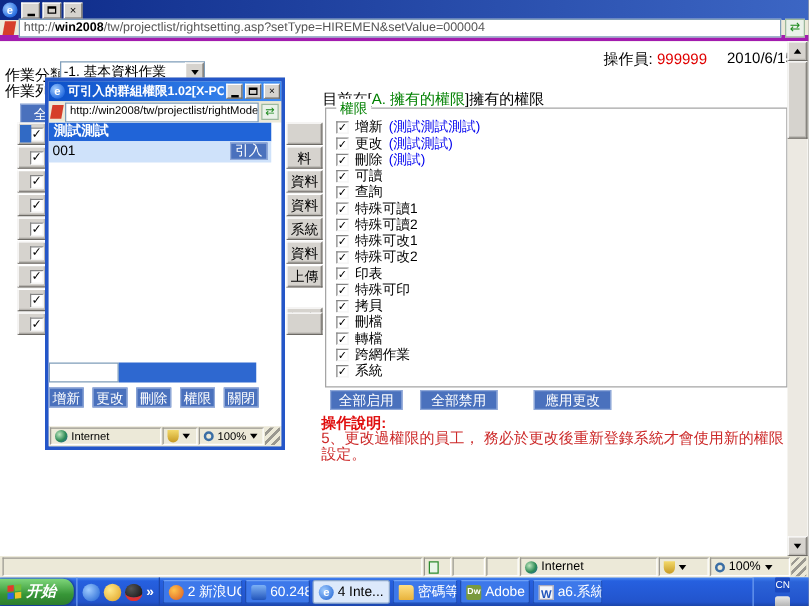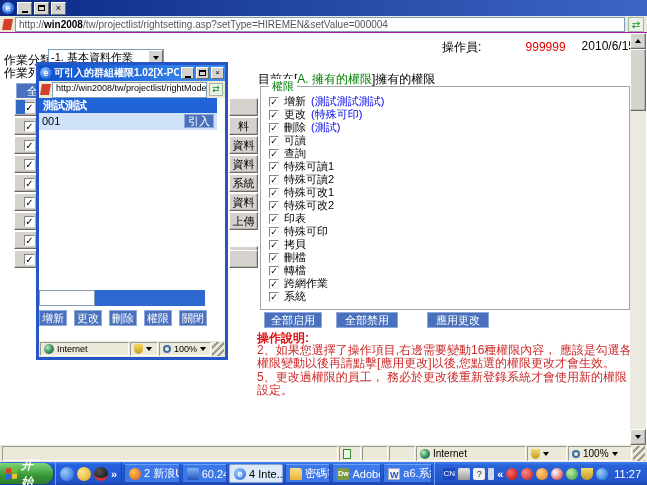--- a/index.html
+++ b/index.html
@@ -13,35 +13,35 @@
   .title-text{color:#fff;font-size:11px;font-weight:bold;white-space:nowrap;overflow:hidden;flex:1;}
   .ie-icon{width:12px;height:12px;border-radius:50%;background:radial-gradient(circle at 35% 35%,#9ecbff,#2a6fe0 70%);
     color:#fff;font-size:9px;font-weight:bold;text-align:center;line-height:12px;flex:0 0 auto;}
   .winbtns{display:flex;gap:2px;}
   .wbtn{width:15px;height:13px;background:#d6d3ce;border:1px solid;border-color:#fff #6d6a65 #6d6a65 #fff;
     font-size:9px;line-height:11px;text-align:center;color:#000;}
   .glyph-min{display:inline-block;width:6px;height:2px;background:#000;margin-top:8px;}
   .glyph-max{display:inline-block;width:7px;height:6px;border:1px solid #000;border-top-width:2px;margin-top:2px;}
 
   .addressbar{left:0;top:16px;width:647px;height:17px;background:#ece9d8;display:flex;align-items:center;
-    padding:0 3px;gap:3px;border-bottom:1px solid #a21caf;}
+    padding:0 3px;gap:3px;border-bottom:5px solid #a21caf;}
   .flag-icon{width:9px;height:11px;background:#d63e2a;transform:skewX(-10deg);flex:0 0 auto;}
   .urlbox{flex:1;height:15px;background:#fff;border:1px solid #7f9db9;font-size:10px;line-height:13px;
     padding:0 3px;white-space:nowrap;overflow:hidden;}
   .url-dim{color:#555;}
   .url-domain{color:#000;font-weight:bold;}
   .go-btn{width:16px;height:15px;background:#eaf2ea;border:1px solid #9db99d;color:#1d8a1d;
     font-size:10px;line-height:13px;text-align:center;flex:0 0 auto;}
 
   .bg-content{left:0;top:33px;width:647px;height:412px;background:#fff;}
 
   
   .heading{left:140px;top:36px;width:300px;text-align:center;font-size:15px;font-weight:bold;color:#0000cc;}
   .op-info{right:12px;top:39px;display:flex;gap:16px;font-size:12px;color:#000;white-space:nowrap;}
-  .op-red{color:#e00000;margin-left:41px;}
+  .op-red{color:#e00000;}
   .lbl{font-size:12px;color:#000;white-space:nowrap;}
   .dropdown{left:48px;top:49px;width:116px;height:17px;background:#fff;border:1px solid #7f9db9;
     display:flex;align-items:center;font-size:11px;padding-left:2px;}
   .dd-btn{margin-left:auto;width:15px;height:15px;background:#d6d3ce;border:1px solid;
     border-color:#fff #6d6a65 #6d6a65 #fff;display:flex;align-items:center;justify-content:center;}
   .tri-down{width:0;height:0;border:3px solid transparent;border-top:4px solid #000;margin-top:3px;}
   .tri-up{width:0;height:0;border:3px solid transparent;border-bottom:4px solid #000;margin-bottom:3px;}
 
   .bluebtn{background:#4a71bd;border:1px solid #8fa8d8;color:#fff;font-size:11px;text-align:center;
     display:flex;align-items:center;justify-content:center;white-space:nowrap;}
@@ -119,21 +119,21 @@
   .winflag{display:grid;grid-template-columns:5px 5px;grid-template-rows:5px 5px;gap:1px;transform:skewY(-6deg);}
   .winflag span{display:block;}
   .ql{display:flex;align-items:center;gap:3px;padding:0 4px;border-left:1px solid #6f9df0;border-right:1px solid #1b44a8;height:100%;}
   .qlicon{width:14px;height:14px;border-radius:50%;}
   .chev{color:#fff;font-size:11px;font-weight:bold;}
   .task{height:19px;border-radius:2px;background:#3d78ea;border:1px solid #1f4cb0;border-top-color:#6ea0f5;
     color:#fff;font-size:11px;display:flex;align-items:center;gap:3px;padding:0 4px;white-space:nowrap;overflow:hidden;}
   .task.active{background:#dce9fb;color:#000;border-color:#8aa6cc;}
   .ticon{width:12px;height:12px;flex:0 0 auto;font-size:9px;line-height:12px;text-align:center;font-weight:bold;}
   .tray{margin-left:auto;height:100%;display:flex;align-items:center;gap:3px;padding:0 6px 0 8px;
-    border-left:1px solid #6f9df0;background:linear-gradient(180deg,#3f7ff0 0%,#2b63d8 15%,#2254cc 85%,#1b44a8 100%);}
+    border-left:1px solid #6f9df0;background:linear-gradient(180deg,#3f7ff0 0%,#2b63d8 15%,#2254cc 85%,#1b44a8 100%);flex-direction:column;}
   .tico{width:12px;height:12px;border-radius:2px;flex:0 0 auto;}
   .clock{color:#fff;font-size:11px;margin-left:3px;}
 </style>
 </head>
 <body>
 
 <div class="screen">
 
   <div class="abs titlebar">
     <span class="ie-icon">e</span>
@@ -212,21 +212,21 @@
     <span class="legend">權限</span>
     <div class="permlist">
       <div class="prow">
           <span class="cb">✓</span>
           <span>增新</span>
           <span class="pnote">(測試測試測試)</span>
         </div>
       <div class="prow">
           <span class="cb">✓</span>
           <span>更改</span>
-          <span class="pnote">(特殊可印)</span>
+          <span class="pnote">(測試測試)</span>
         </div>
       <div class="prow">
           <span class="cb">✓</span>
           <span>刪除</span>
           <span class="pnote">(測試)</span>
         </div>
       <div class="prow">
           <span class="cb">✓</span>
           <span>可讀</span>
         </div>
@@ -280,21 +280,20 @@
         </div>
     </div>
   </div>
 
   <div class="abs bluebtn act-btn" style="left:264px;width:58px;">全部启用</div>
   <div class="abs bluebtn act-btn" style="left:336px;width:62px;">全部禁用</div>
   <div class="abs bluebtn act-btn" style="left:427px;width:62px;">應用更改</div>
 
   <div class="abs instr-title">操作說明:</div>
   <div class="abs instr">
-    <div>2、如果您選擇了操作項目,右邊需要變動16種權限內容， 應該是勾選各權限變動以後再請點擊[應用更改]以後,您點選的權限更改才會生效。</div>
     <div>5、更改過權限的員工， 務必於更改後重新登錄系統才會使用新的權限設定。</div>
   </div>
 
   <div class="abs vscroll">
     <div class="sc-btn btn3d" style="top:0;">
         <span class="tri-up"></span>
       </div>
     <div class="sc-thumb btn3d"></div>
     <div class="sc-btn btn3d" style="bottom:0;">
         <span class="tri-down"></span>

